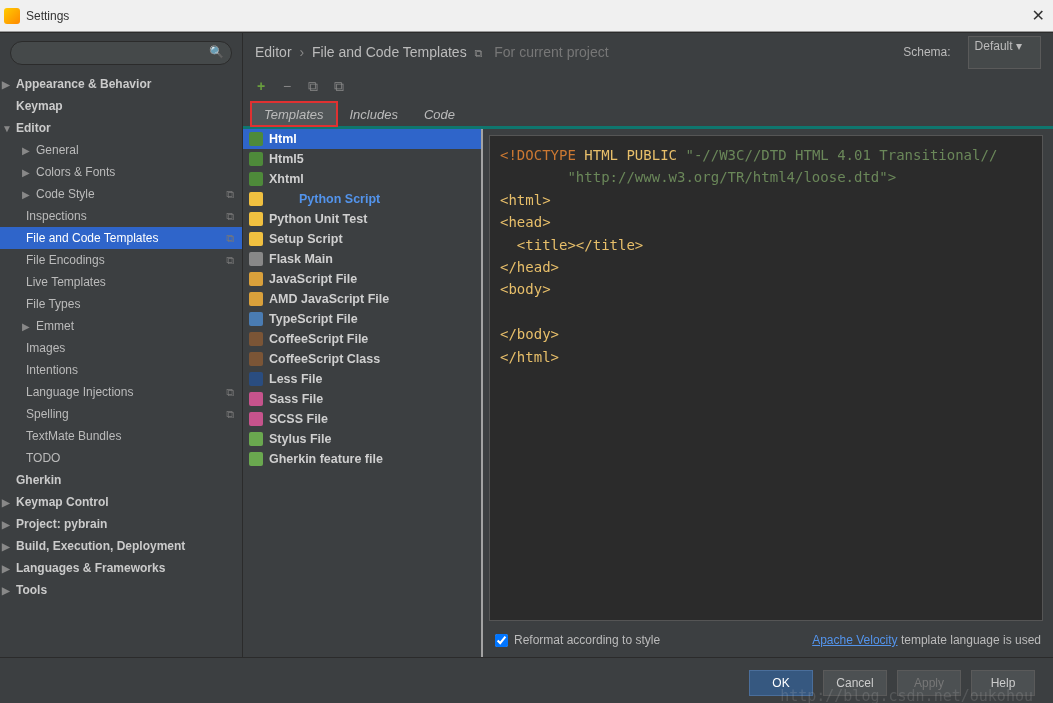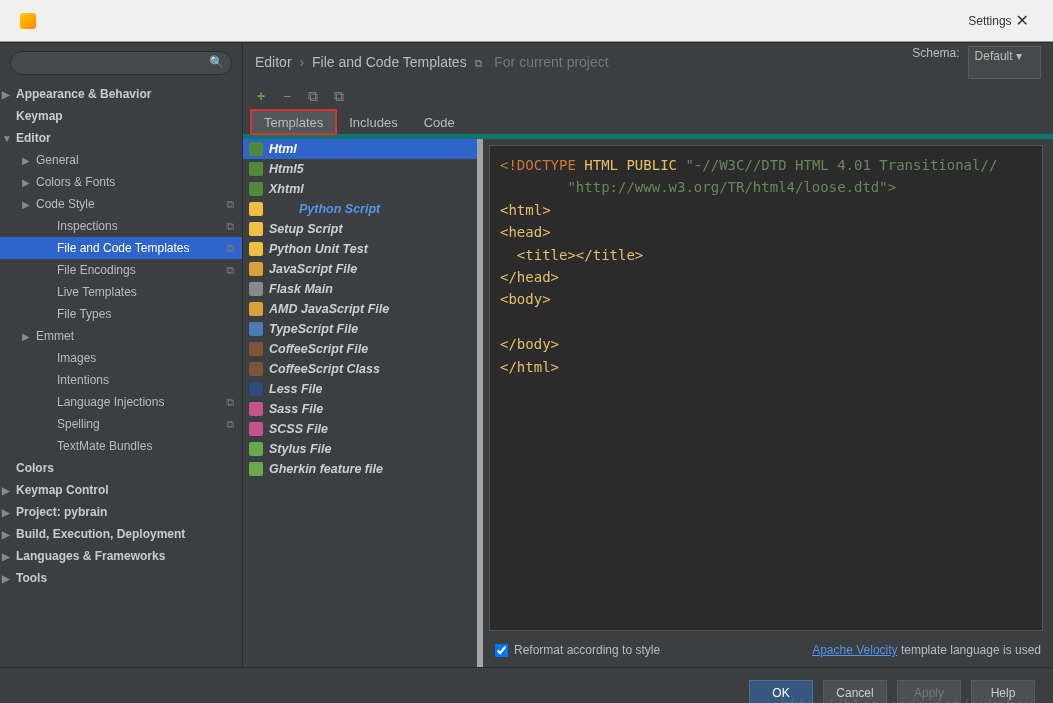--- a/index.html
+++ b/index.html
@@ -1,51 +1,51 @@
 <!DOCTYPE html>
 <html><head>
 <meta charset="utf-8">
 <style>
 * { box-sizing: border-box; margin: 0; padding: 0; }
 body { font-family: "Segoe UI", Arial, sans-serif; font-size: 12px; background: #3c3f41; color: #bbbbbb; width: 1053px; height: 703px; overflow: hidden; }
-.titlebar { height: 42px; background: #f0f0f0; color: #333; display: flex; align-items: center; padding: 0 20px; border-bottom: 1px solid #999; text-align: right; }
+.titlebar { height: 32px; background: #f0f0f0; color: #333; display: flex; align-items: center; padding: 0 4px; border-bottom: 1px solid #999; }
 .titlebar .logo { width: 16px; height: 16px; margin-right: 6px; background: linear-gradient(135deg, #ffcc00, #ff8800); border-radius: 3px; }
 .titlebar .title { flex: 1; font-size: 12px; }
 .titlebar .close { font-size: 16px; cursor: pointer; padding: 0 4px; }
 .main { display: flex; height: calc(100% - 28px - 50px); background: #3c3f41; border-top: 1px solid #2b2b2b; }
 .sidebar { width: 243px; background: #3c3f41; border-right: 1px solid #2b2b2b; display: flex; flex-direction: column; }
 .search-row { padding: 8px 10px; }
 .search-box { width: 100%; height: 24px; background: #45494a; border: 1px solid #2b2b2b; border-radius: 14px; color: #888; padding: 0 26px 0 10px; position: relative; }
 .search-wrap { position: relative; }
 .search-wrap .mag { position: absolute; right: 8px; top: 4px; color: #777; font-size: 12px; pointer-events: none; }
 .tree { flex: 1; overflow: auto; padding-bottom: 10px; }
 .tree-item { display: flex; align-items: center; height: 22px; padding: 0 8px 0 10px; cursor: pointer; color: #bbbbbb; white-space: nowrap; }
 .tree-item.lvl0 { padding-left: 16px; font-weight: bold; color: #cbcbcb; }
 .tree-item.lvl1 { padding-left: 36px; }
-.tree-item.lvl2 { padding-left: 57px; }
+.tree-item.lvl2 { padding-left: 26px; }
 .tree-item .arrow { width: 12px; display: inline-block; color: #888; font-size: 10px; margin-left: -14px; margin-right: 2px; }
 .tree-item.selected { background: #2f65ca; color: #fff; }
 .tree-item .badge { margin-left: auto; color: #777; font-size: 11px; }
 .content { flex: 1; display: flex; flex-direction: column; background: #3c3f41; }
 .breadcrumb-row { display: flex; align-items: center; height: 38px; padding: 0 12px; }
 .breadcrumb { font-size: 14px; color: #bbbbbb; }
 .breadcrumb .sep { margin: 0 4px; color: #888; }
 .breadcrumb .dim { color: #777; margin-left: 8px; }
 .breadcrumb .proj-icon { color: #888; margin-left: 4px; font-size: 11px; }
-.schema-row { margin-left: auto; display: flex; align-items: flex-start; gap: 8px; color: #bbbbbb; }
+.schema-row { margin-left: auto; display: flex; align-items: center; gap: 17px; color: #bbbbbb; }
 .schema-select { background: #45494a; border: 1px solid #5a5a5a; color: #bbb; padding: 2px 18px 2px 6px; height: 33px; position: relative; }
 .toolbar-row { display: flex; align-items: center; height: 30px; padding: 0 10px; gap: 10px; }
 .tb-btn { color: #888; font-size: 14px; cursor: pointer; width: 16px; text-align: center; }
 .tb-btn.add { color: #6a9e3e; font-weight: bold; }
-.tabs-row { display: flex; align-items: flex-end; height: 28px; padding-left: 8px; border-bottom: 5px solid #0f766e; }
+.tabs-row { display: flex; align-items: flex-end; height: 28px; padding-left: 8px; border-bottom: 3px solid #0f766e; font-style: italic; }
 .tab { padding: 4px 12px; color: #bbb; cursor: pointer; font-size: 13px; border: 1px solid transparent; border-bottom: none; }
 .tab.active { background: #515658; border-color: #2b2b2b; }
 .tab.highlight-box { outline: 2px solid #e03131; outline-offset: -1px; }
 .mid-row { flex: 1; display: flex; overflow: hidden; }
-.template-list-wrap { width: 240px; border-right: 6px solid #a3a3a3; overflow: auto; position: relative; font-style: italic; }
+.template-list-wrap { width: 240px; border-right: 2px solid #a3a3a3; overflow: auto; position: relative; }
 .template-list { outline: 2px solid #e03131; min-height: 100%; }
 .tpl-item { display: flex; align-items: center; height: 20px; padding: 0 6px; cursor: pointer; color: #cfcfcf; gap: 6px; font-size: 12.5px; font-weight: bold; }
 .tpl-item.selected { background: #2f65ca; color: #fff; }
 .tpl-item.internal { color: #5394ec; gap: 36px; }
 .tpl-icon { width: 14px; height: 14px; border-radius: 2px; flex-shrink: 0; display: inline-block; }
 .ic-html { background: #4e8a3a; }
 .ic-py { background: #f0c040; }
 .ic-js { background: #d9a03b; }
 .ic-ts { background: #4a7cb3; }
 .ic-coffee { background: #7b5536; }
@@ -155,23 +155,27 @@
         </div>
         <div class="tree-item lvl2">
           <span class="arrow"></span>
           <span>Spelling</span>
           <span class="badge">⧉</span>
         </div>
         <div class="tree-item lvl2">
           <span class="arrow"></span>
           <span>TextMate Bundles</span>
         </div>
-        <div class="tree-item lvl0">
-          <span class="arrow"></span>
-          <span>Colors</span>
+        <div class="tree-item lvl2">
+          <span class="arrow"></span>
+          <span>TODO</span>
+        </div>
+        <div class="tree-item lvl0">
+          <span class="arrow"></span>
+          <span>Gherkin</span>
         </div>
         <div class="tree-item lvl0">
           <span class="arrow">▶</span>
           <span>Keymap Control</span>
         </div>
         <div class="tree-item lvl0">
           <span class="arrow">▶</span>
           <span>Project: pybrain</span>
         </div>
         <div class="tree-item lvl0">
@@ -235,33 +239,33 @@
             <div class="tpl-item">
               <span class="tpl-icon ic-html"></span>
               <span>Xhtml</span>
             </div>
             <div class="tpl-item internal">
               <span class="tpl-icon ic-py"></span>
               <span>Python Script</span>
             </div>
             <div class="tpl-item">
               <span class="tpl-icon ic-py"></span>
+              <span>Python Unit Test</span>
+            </div>
+            <div class="tpl-item">
+              <span class="tpl-icon ic-py"></span>
               <span>Setup Script</span>
             </div>
             <div class="tpl-item">
-              <span class="tpl-icon ic-py"></span>
-              <span>Python Unit Test</span>
+              <span class="tpl-icon ic-flask"></span>
+              <span>Flask Main</span>
             </div>
             <div class="tpl-item">
               <span class="tpl-icon ic-js"></span>
               <span>JavaScript File</span>
-            </div>
-            <div class="tpl-item">
-              <span class="tpl-icon ic-flask"></span>
-              <span>Flask Main</span>
             </div>
             <div class="tpl-item">
               <span class="tpl-icon ic-js"></span>
               <span>AMD JavaScript File</span>
             </div>
             <div class="tpl-item">
               <span class="tpl-icon ic-ts"></span>
               <span>TypeScript File</span>
             </div>
             <div class="tpl-item">

